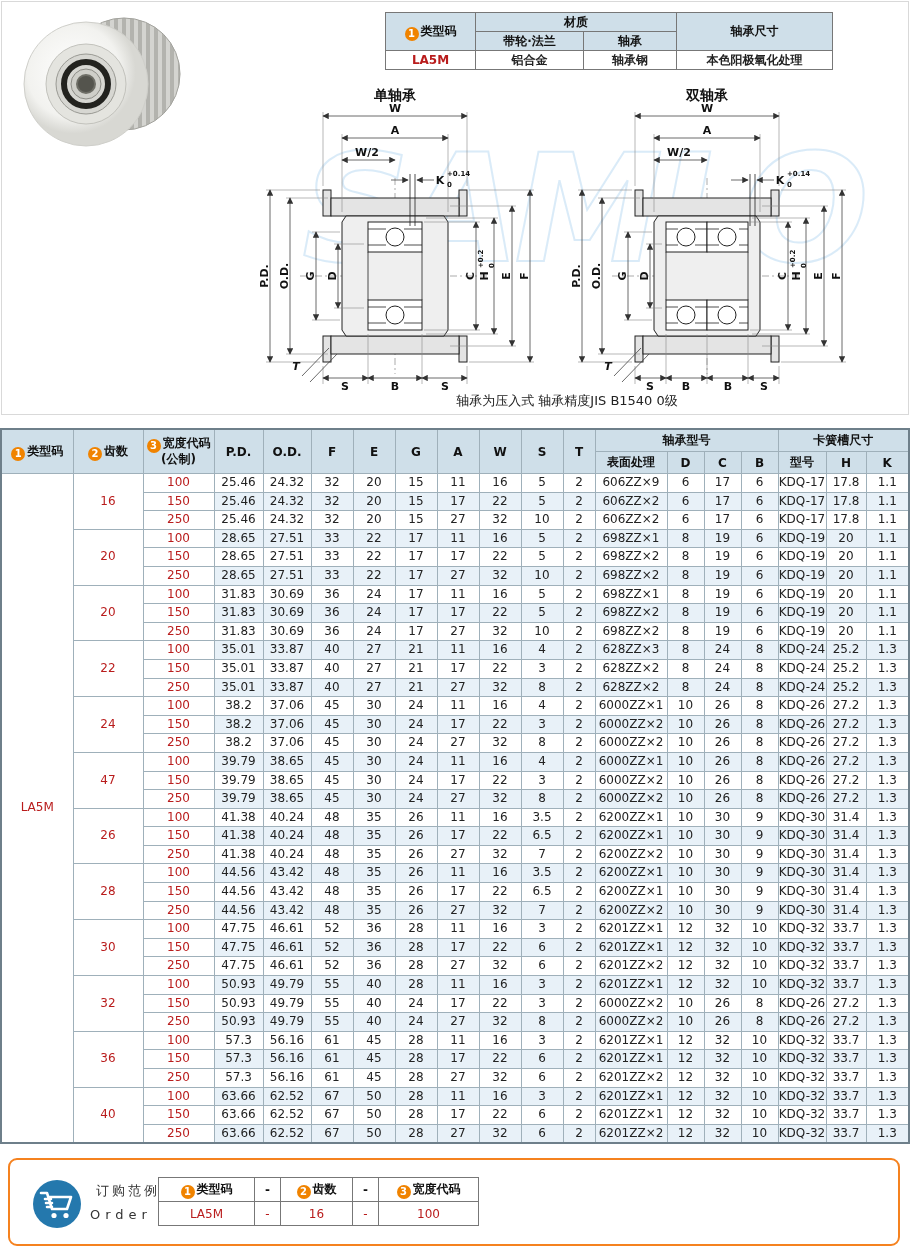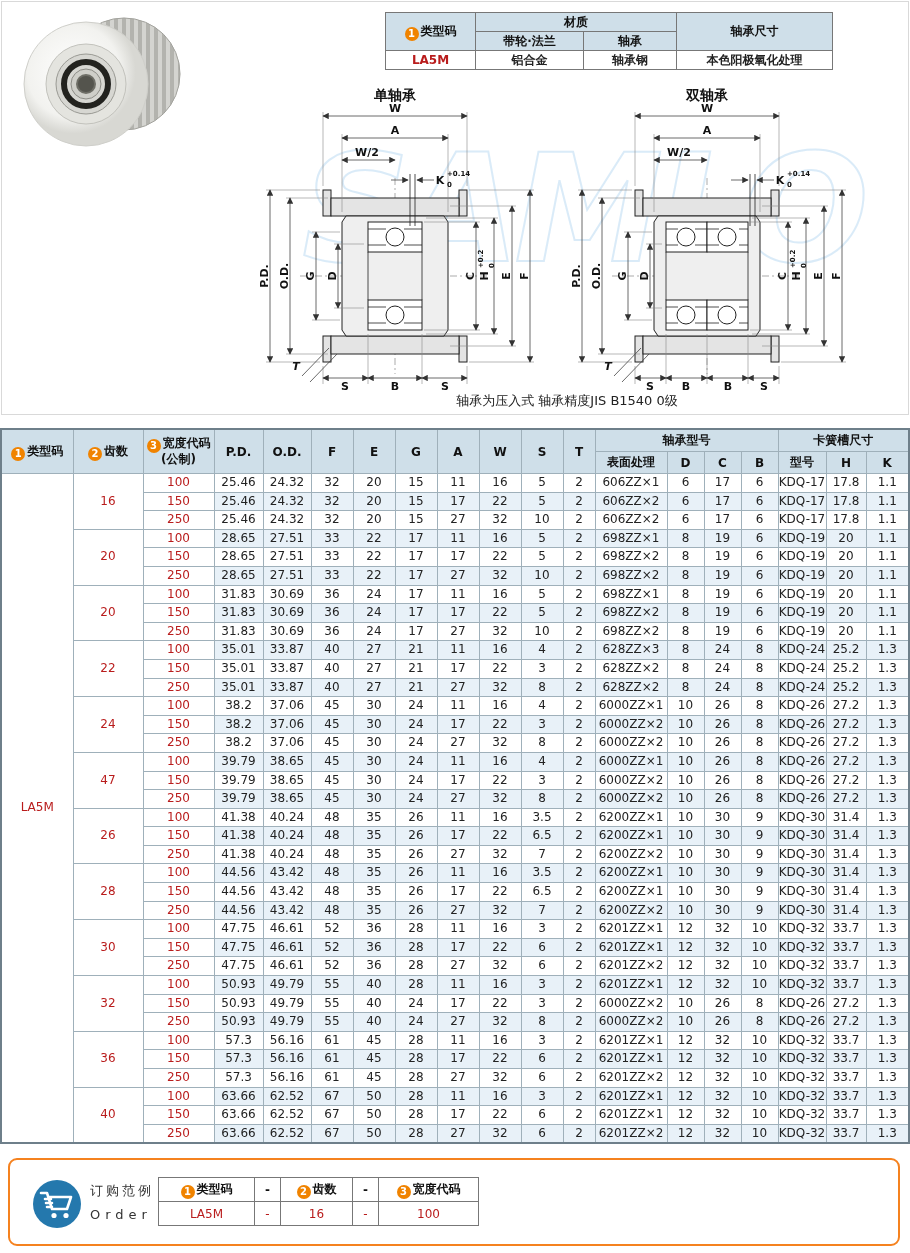--- a/index.html
+++ b/index.html
@@ -49,21 +49,21 @@
   .main-table tbody td{height:17.6px;font-size:12px;line-height:17.6px;background:#fff;}
   .main-table tr.alt td{background:#e8f1f8;}
   .main-table td.wc{background:#fff !important;}
   .main-table tr.gstart td{border-top:1px solid #7e929e;}
   .wrap2{line-height:13px;}
   
   .order-box{position:absolute;left:8px;top:1158px;width:888px;height:84px;
              border:2px solid #f5821f;border-radius:9px;background:#fff;}
   .cart{position:absolute;left:21px;top:18px;width:52px;height:52px;}
   .order-title{position:absolute;left:80px;top:22px;width:70px;color:#333;}
-  .order-title .cn{font-size:13px;letter-spacing:3px;}
+  .order-title .cn{font-size:13px;letter-spacing:3px;text-align:right;}
   .order-title .en{font-size:13px;letter-spacing:5px;margin-top:7px;}
   .order-table{position:absolute;left:148px;top:17px;border-collapse:collapse;table-layout:fixed;
                font-size:12px;text-align:center;}
   .order-table th,.order-table td{border:1px solid #777;padding:0;height:23px;white-space:nowrap;}
   .order-table th{background:#fff;font-weight:bold;color:#111;}
 </style>
 </head>
 <body>
 
 <div class="page">
@@ -386,21 +386,21 @@
           <td class="wc blue">100</td>
           <td>25.46</td>
           <td>24.32</td>
           <td>32</td>
           <td>20</td>
           <td>15</td>
           <td>11</td>
           <td>16</td>
           <td>5</td>
           <td>2</td>
-          <td>606ZZ×1</td>
+          <td>606ZZ×9</td>
           <td>6</td>
           <td>17</td>
           <td>6</td>
           <td>KDQ-17</td>
           <td>17.8</td>
           <td>1.1</td>
         </tr>
         <tr class="alt">
           <td class="wc blue">150</td>
           <td>25.46</td>

